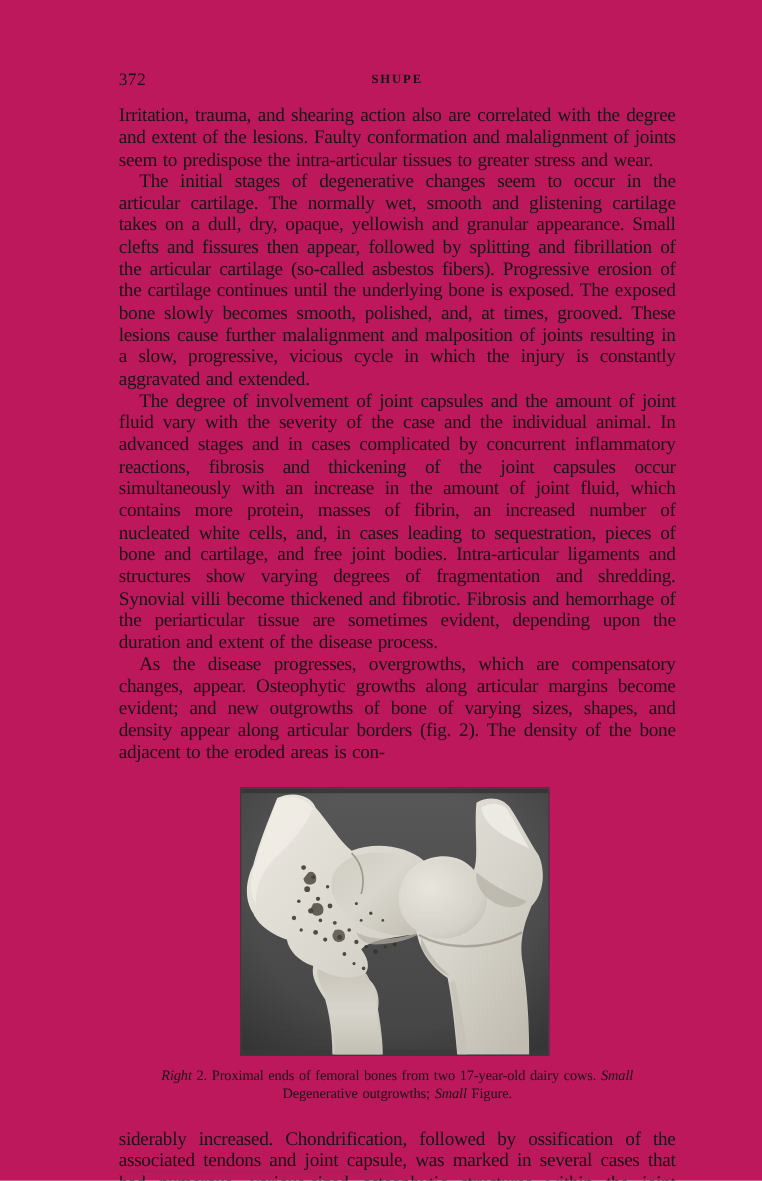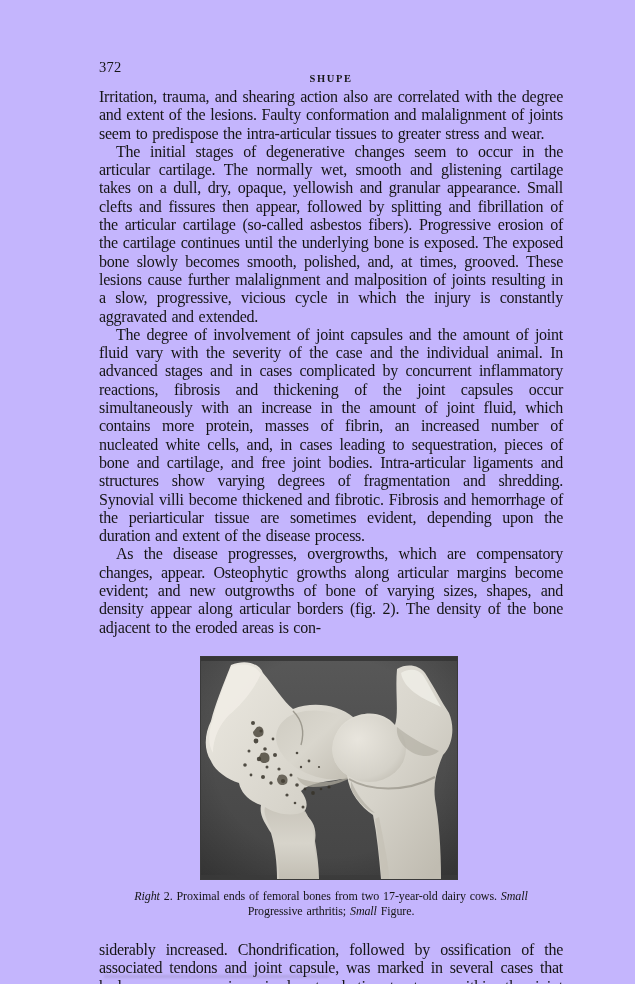--- a/index.html
+++ b/index.html
@@ -1,37 +1,37 @@
 <!DOCTYPE html>
 <html><head>
 <meta charset="utf-8">
 <style>
   html,body{margin:0;padding:0;background:#e8e8e6;}
   .page{
     position:relative;
     width:635px;height:984px;
-    background:#c4b5fd;
+    background:#be185d;
     font-family:"Liberation Serif", serif;
     color:#151515;
     overflow:hidden;
     box-sizing:border-box;
     padding:58px 72px 0 99px;
   }
   .header{
     position:relative;
     height:20px;
     margin-bottom:10px;
   }
   .page-number{
     font-size:14.5px;
     letter-spacing:.3px;
   }
   .running-head{
     position:absolute;
-    left:50%;top:15px;
+    left:50%;top:3px;
     transform:translateX(-50%);
     font-size:10.5px;
     font-weight:bold;
     letter-spacing:1.6px;
   }
   .body-text{width:464px;}
   .body-text p{
     margin:0;
     font-size:16px;
     line-height:18.3px;
@@ -184,21 +184,21 @@
             <path fill="#aaa69b" opacity="0.55" d="M150,124 C156,138 164,148 174,156 C166,154 156,144 150,132 Z"></path>
           </g>
         </svg>
       </div>
 
       <figcaption class="figure-caption">
         <span class="ital">Right</span>
         <span>2.</span>
         <span>Proximal ends of femoral bones from two 17-year-old dairy cows.</span>
         <span class="ital">Small</span>
-        <span>Progressive arthritis;</span>
+        <span>Degenerative outgrowths;</span>
         <span class="ital">Small</span>
         <span>Figure.</span>
       </figcaption>
     </figure>
 
     <p class="after-figure">siderably increased. Chondrification, followed by ossification of the associated tendons and joint capsule, was marked in several cases that had numerous, various-sized osteophytic structures within the joint capsule (fig. 8).</p>
   </div>
 
   <div class="scan-smudge"></div>
 </div>

